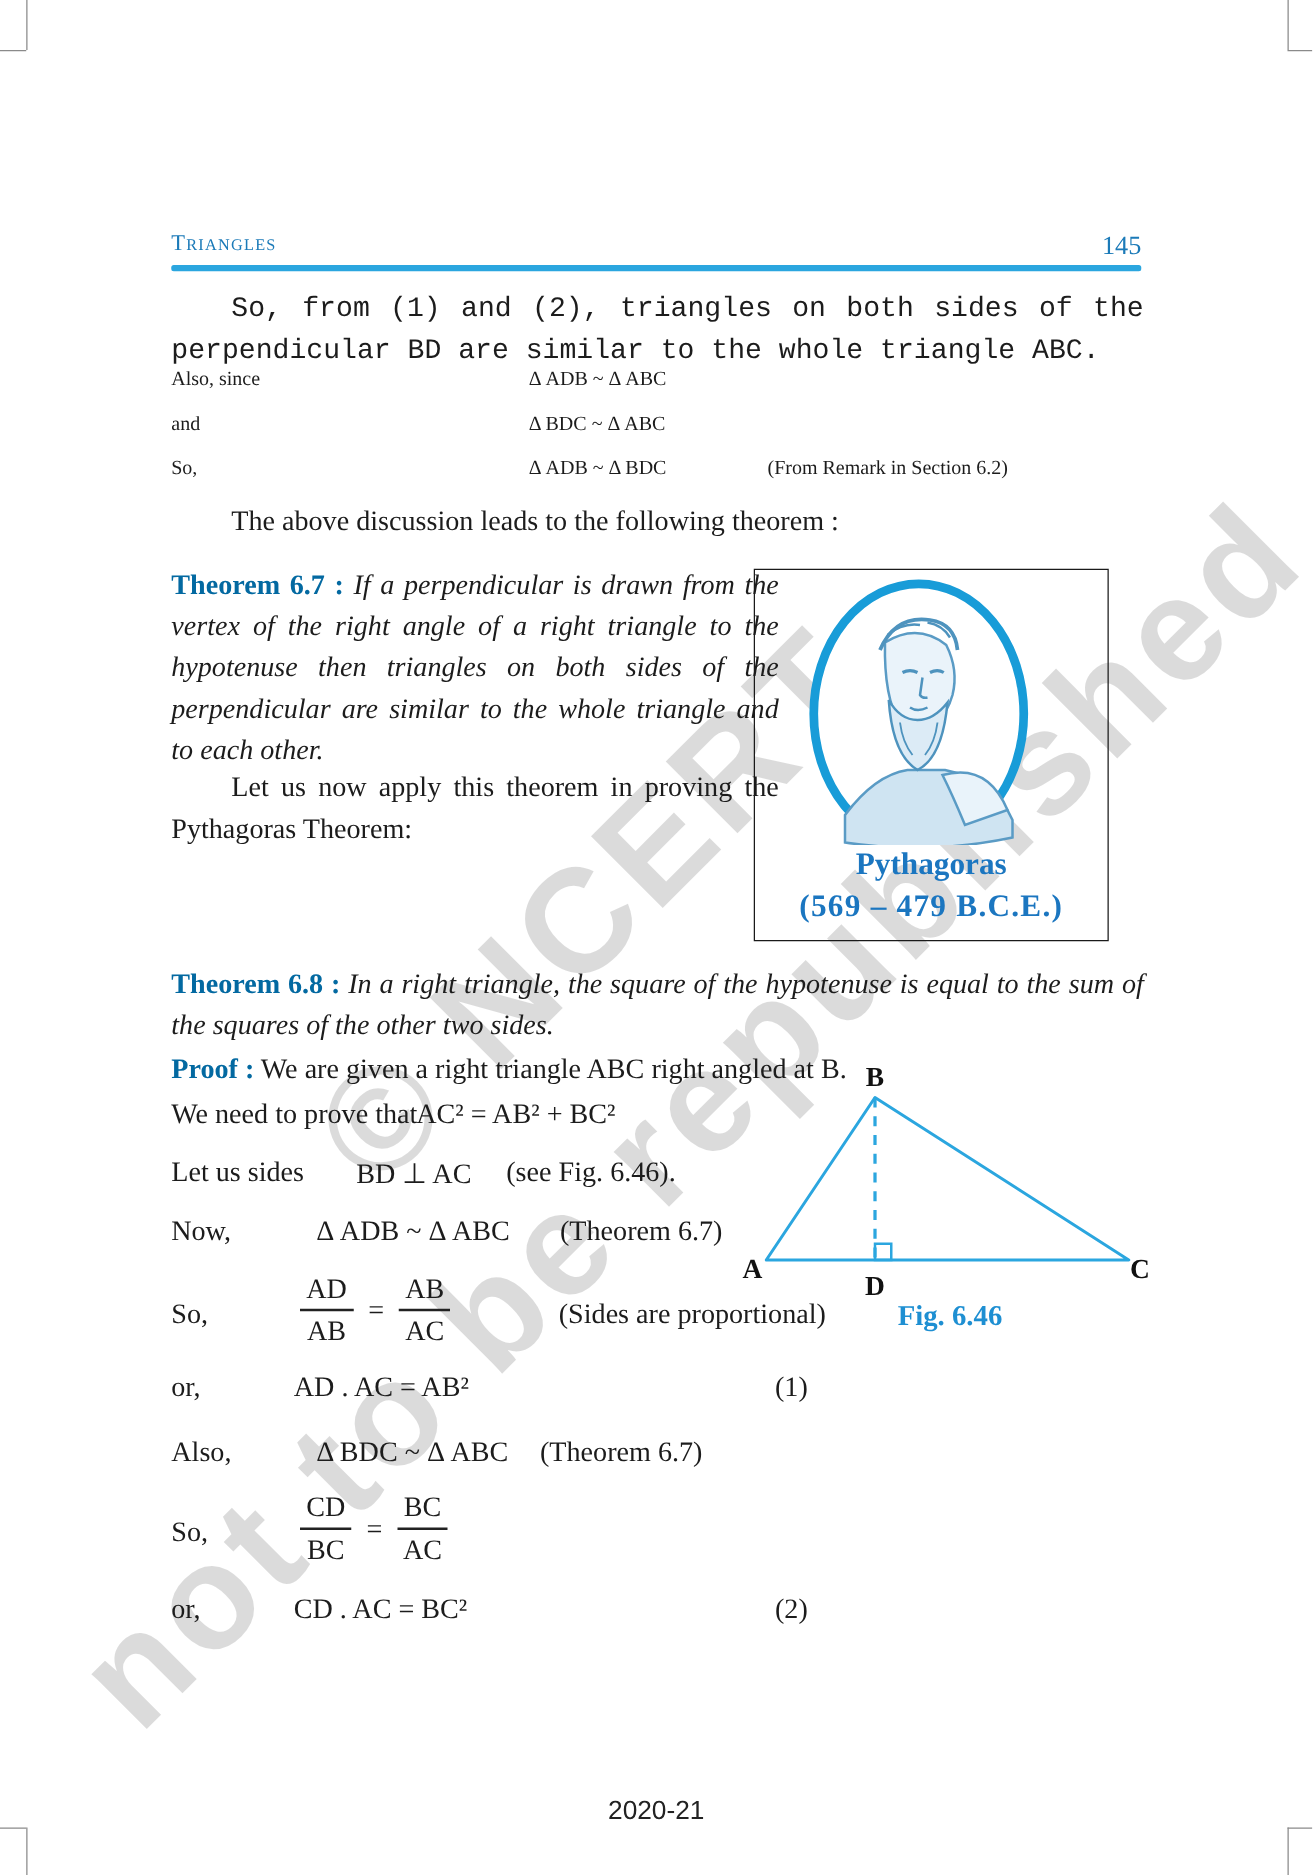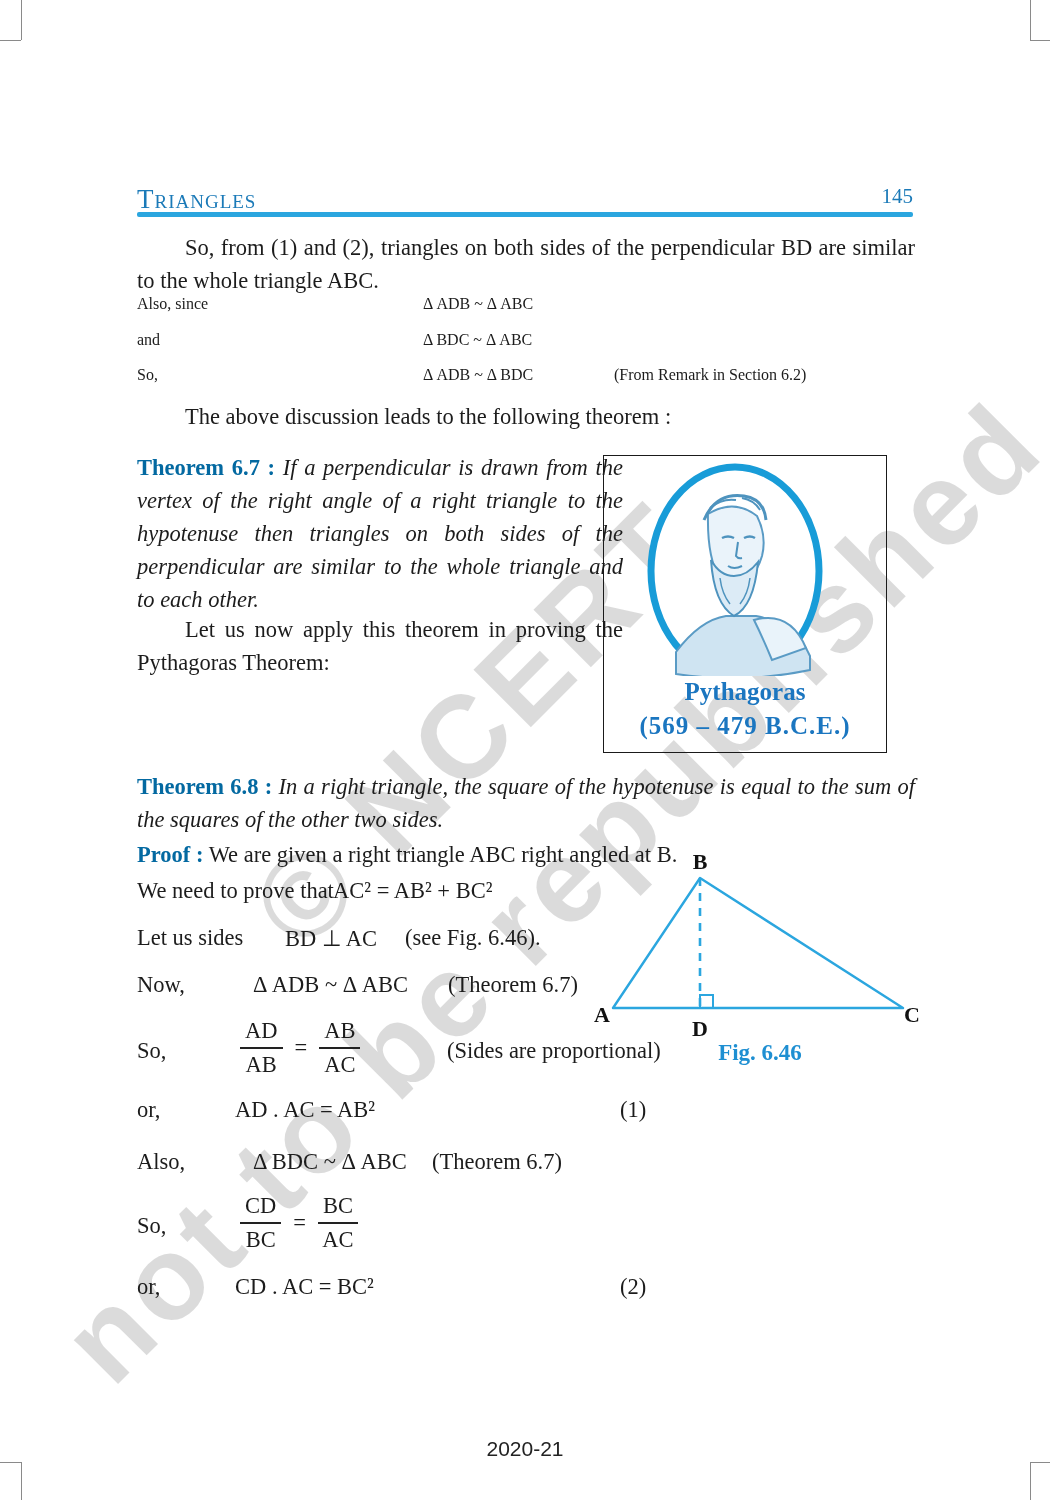--- a/index.html
+++ b/index.html
@@ -20,35 +20,35 @@
     font-weight:bold;color:rgba(0,0,0,0.14);
     white-space:nowrap;letter-spacing:6px;
     transform:translate(-50%,-50%) rotate(-45deg);
   }
   .wm1{left:475px;top:725px;font-size:118px;}
   .wm2{left:552px;top:892px;font-size:118px;}
   .layer{position:absolute;inset:0;z-index:1;}
   
   .hdr-title{
     position:absolute;left:137px;top:184px;
-    font-variant:small-caps;font-size:27px;letter-spacing:1px;
+    font-variant:small-caps;font-size:18px;letter-spacing:1px;
     color:#1b7ab8;
   }
   .hdr-page{
     position:absolute;right:137px;top:184px;
     font-size:21px;color:#1b7ab8;
   }
   .hdr-rule{
     position:absolute;left:137px;top:212px;width:776px;height:5px;
     background:#2ba6df;border-radius:2px;
   }
   p.flow{margin:0;font-size:22.5px;line-height:33px;text-align:justify;}
   .indent{text-indent:48px;}
   .abs{position:absolute;}
-  .p1{left:137px;top:231px;width:778px;}
+  .p1{left:137px;top:231px;width:778px;font-family:Liberation Mono, monospace;}
   .p2{left:137px;top:400px;width:778px;}
   
   .row{position:absolute;left:137px;width:778px;height:32px;font-size:16px;}
   .row .lbl{position:absolute;left:0;}
   .row .eq{position:absolute;left:286px;white-space:nowrap;}
   .row .note{position:absolute;left:477px;white-space:nowrap;}
   
   .th-lead{font-weight:bold;color:#0369a1;font-style:normal;}
   .th-body{font-style:italic;}
   .th67{left:137px;top:451px;width:486px;}

